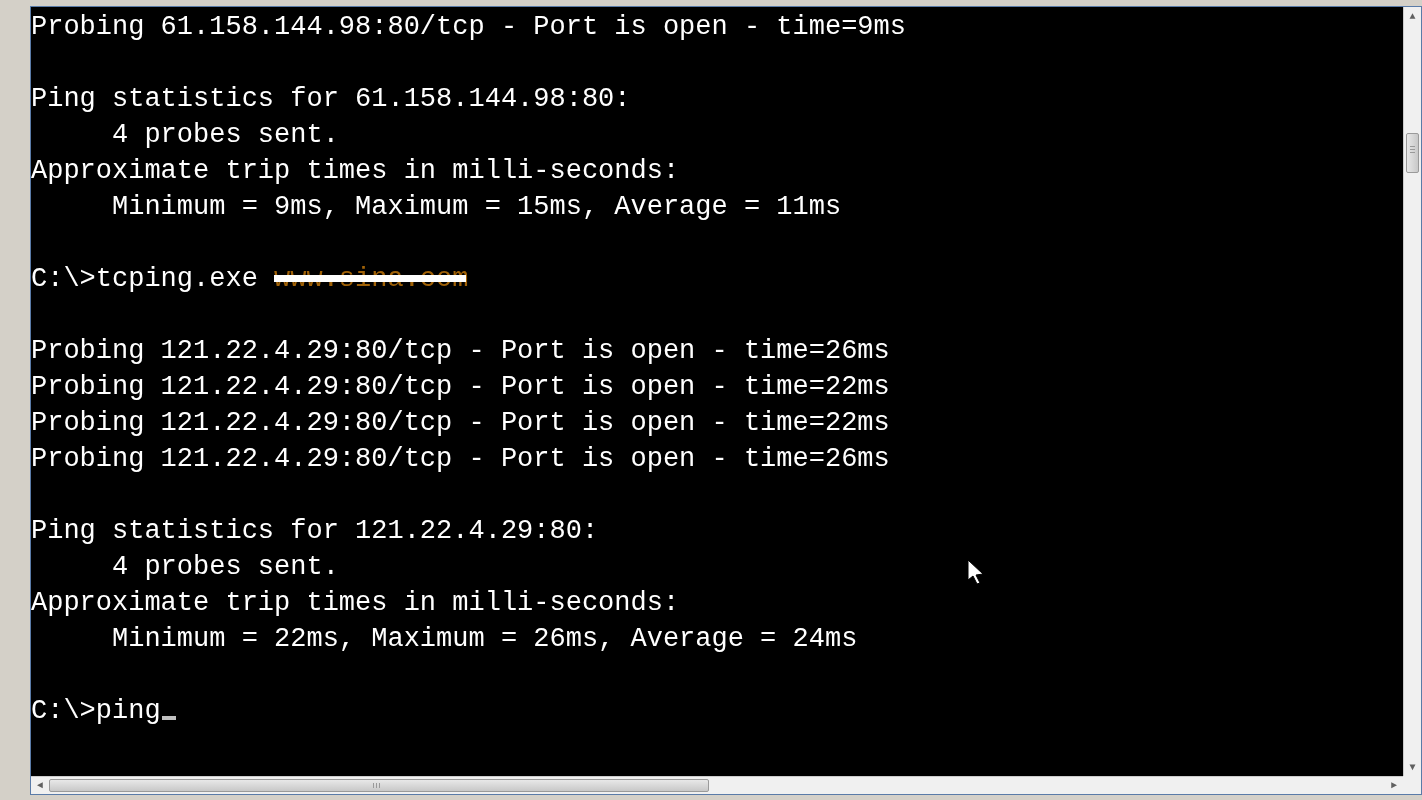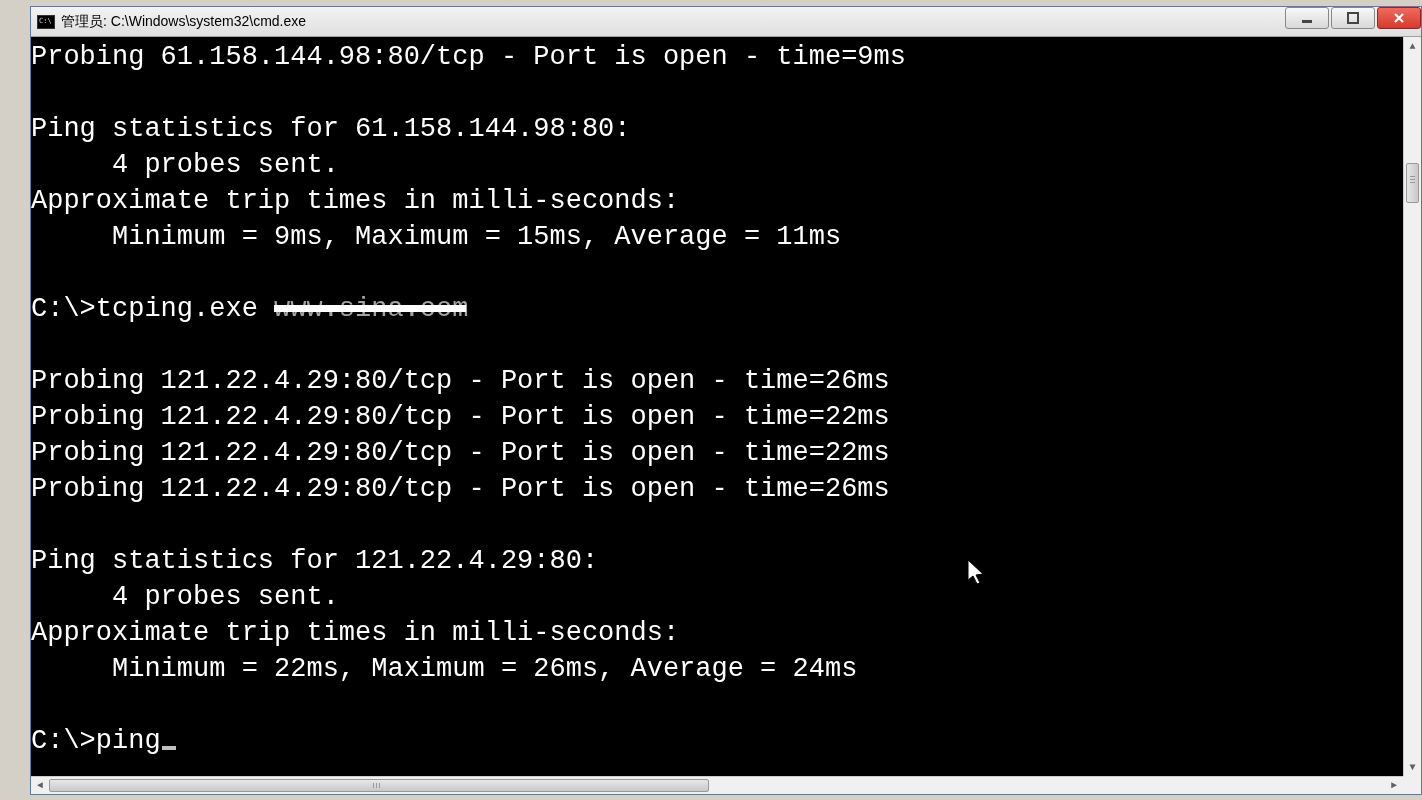--- a/index.html
+++ b/index.html
@@ -116,21 +116,21 @@
       overflow: hidden;
     }
     
     .terminal-content .line {
       height: 36px;
     }
     
     .redacted {
       display: inline-block;
       position: relative;
-      color: #a3a3a3;
+      color: #a16207;
       text-align: right;
     }
     .redacted::after {
       content: "";
       position: absolute;
       left: 0;
       right: 2px;
       top: 14px;
       height: 7px;
       background: #fff;
@@ -245,41 +245,20 @@
       left: 968px;
       top: 560px;
       pointer-events: none;
       z-index: 9999;
     }
   </style>
 </head>
 <body>
 
 <div class="window">
-  <div class="titlebar">
-    <div class="titlebar-icon"></div>
-    <div class="titlebar-text">管理员: C:\Windows\system32\cmd.exe</div>
-    <div class="window-controls">
-      <div class="win-btn min">
-        <svg width="12" height="12">
-            <rect x="1" y="8" width="10" height="3" fill="#444"></rect>
-          </svg>
-      </div>
-      <div class="win-btn max">
-        <svg width="12" height="12">
-            <rect x="1" y="1" width="10" height="10" fill="none" stroke="#444" stroke-width="2"></rect>
-          </svg>
-      </div>
-      <div class="win-btn close">
-        <svg width="12" height="12">
-            <path d="M2 2 L10 10 M10 2 L2 10" stroke="#fff" stroke-width="2.2"></path>
-          </svg>
-      </div>
-    </div>
-  </div>
 
   <div class="terminal-area">
     <div class="terminal-content"><div class="line">Probing 61.158.144.98:80/tcp - Port is open - time=9ms</div><div class="line"></div><div class="line">Ping statistics for 61.158.144.98:80:</div><div class="line">     4 probes sent.</div><div class="line">Approximate trip times in milli-seconds:</div><div class="line">     Minimum = 9ms, Maximum = 15ms, Average = 11ms</div><div class="line"></div><div class="line"><span>C:\&gt;</span><span>tcping.exe </span><span class="redacted">www.sina.com</span></div><div class="line"></div><div class="line">Probing 121.22.4.29:80/tcp - Port is open - time=26ms</div><div class="line">Probing 121.22.4.29:80/tcp - Port is open - time=22ms</div><div class="line">Probing 121.22.4.29:80/tcp - Port is open - time=22ms</div><div class="line">Probing 121.22.4.29:80/tcp - Port is open - time=26ms</div><div class="line"></div><div class="line">Ping statistics for 121.22.4.29:80:</div><div class="line">     4 probes sent.</div><div class="line">Approximate trip times in milli-seconds:</div><div class="line">     Minimum = 22ms, Maximum = 26ms, Average = 24ms</div><div class="line"></div><div class="line"><span>C:\&gt;</span><span>ping</span><span class="cursor"></span></div></div>
 
     <div class="vscrollbar">
       <div class="scroll-arrow">▲</div>
       <div class="scroll-track">
         <div class="scroll-thumb-v"></div>
       </div>
       <div class="scroll-arrow">▼</div>

